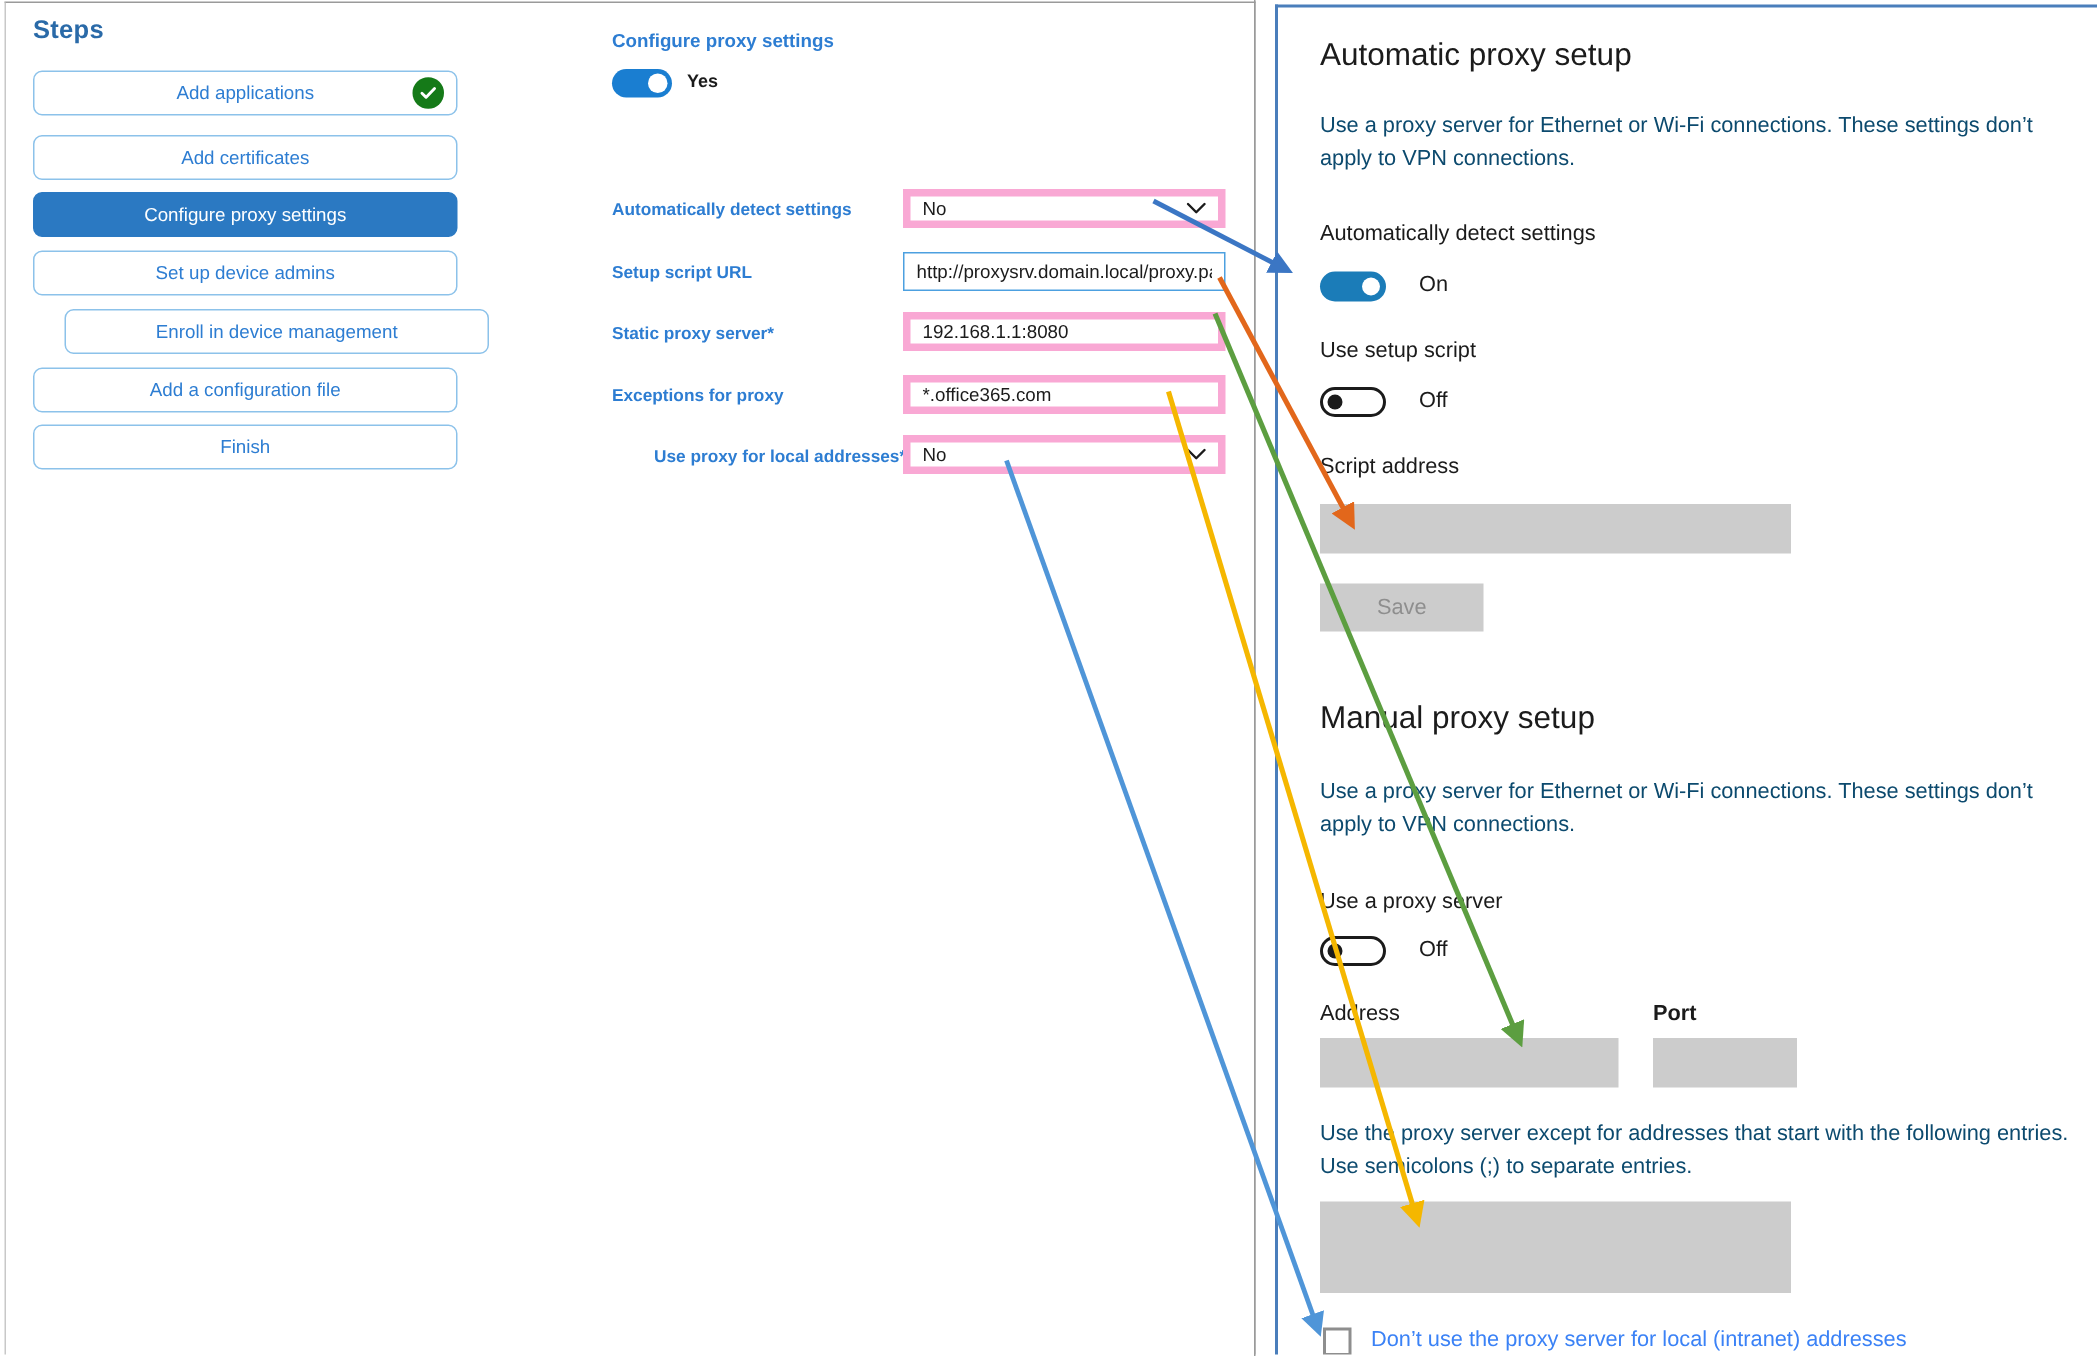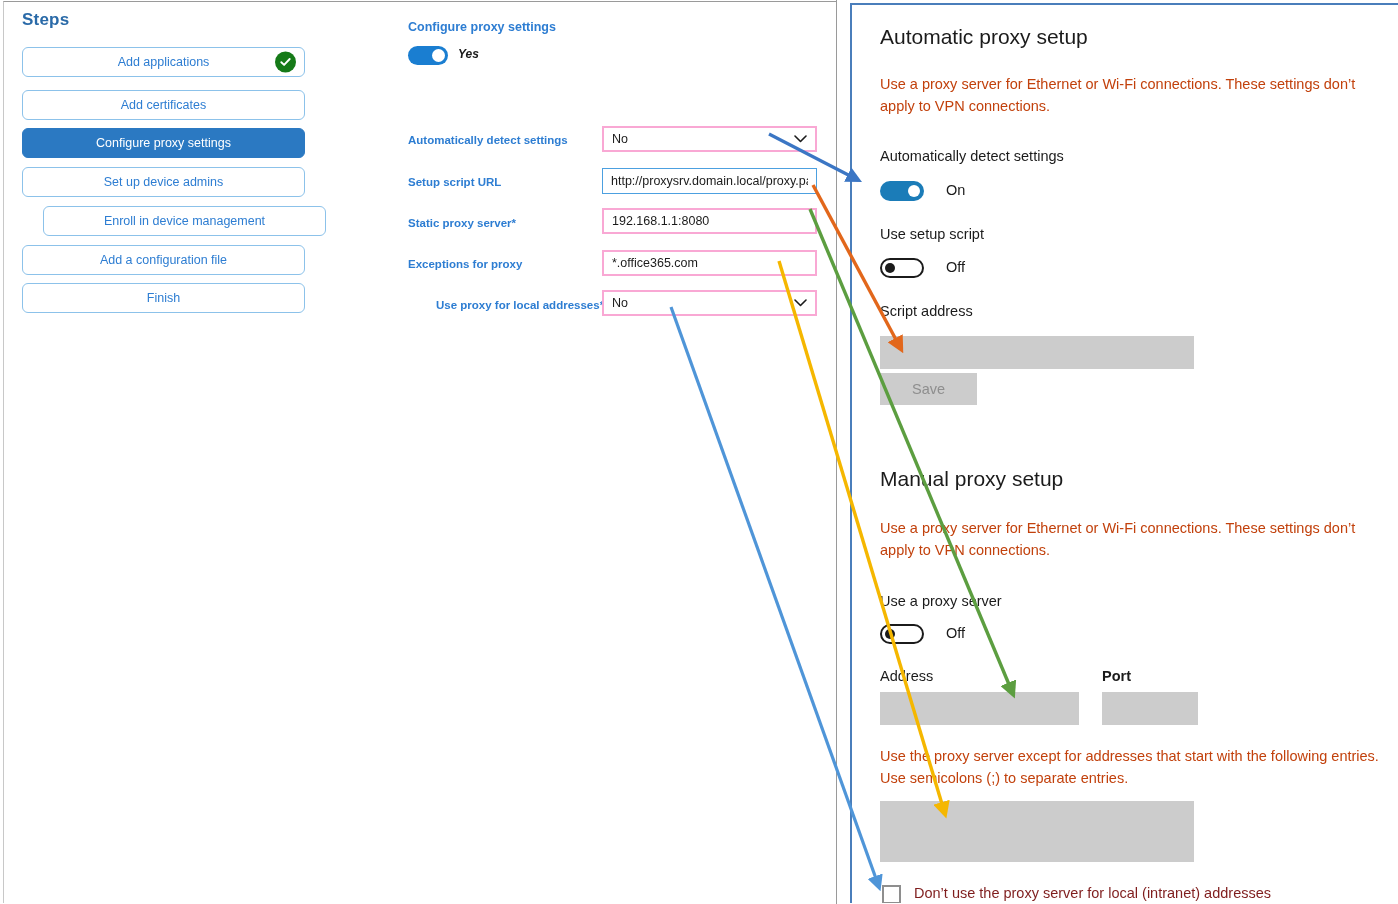--- a/index.html
+++ b/index.html
@@ -109,39 +109,38 @@
     width: 13px; height: 13px;
     border-radius: 50%;
     background: #ffffff;
   }
   .toggle-sm-label {
     position: absolute;
     left: 118px; top: 47px;
     font-size: 12px;
     color: #1b1b1b;
     font-weight: bold;
-    font-style: italic;
   }
 
   .f-label {
     position: absolute;
     left: 68px;
     font-size: 11.5px;
     font-weight: bold;
     color: #2d7dd2;
     white-space: nowrap;
   }
   .f-label .req { color: #2d7dd2; font-weight: bold; }
 
   .f-field {
     position: absolute;
     left: 262px;
     width: 215px;
     height: 26px;
-    border: 2px solid #f9a8d4;
+    border: 5px solid #f9a8d4;
     background: #ffffff;
     font-size: 12.5px;
     color: #1b1b1b;
     display: flex;
     align-items: center;
     padding: 0 8px;
     cursor: text;
   }
   .f-field.focused { border: 1px solid #4ca0e0; }
   .f-field.select { cursor: pointer; padding-right: 26px; }
@@ -170,29 +169,29 @@
     font-size: 21px;
     font-weight: normal;
     color: #1b1b1b;
   }
   .win-p {
     position: absolute;
     left: 28px;
     width: 500px;
     font-size: 14.5px;
     line-height: 22px;
-    color: #c2410c;
+    color: #0c4a6e;
   }
   .win-lbl {
     position: absolute;
     left: 28px;
     font-size: 14.5px;
     color: #1b1b1b;
   }
-  .win-lbl.dim { color: #7f1d1d; }
+  .win-lbl.dim { color: #3b82f6; }
   .win-toggle {
     position: absolute;
     left: 28px;
     width: 44px; height: 20px;
     border-radius: 10px;
     cursor: pointer;
   }
   .win-toggle.on { background: #1b7cb8; }
   .win-toggle.on .knob {
     position: absolute; right: 4px; top: 4px;
@@ -351,21 +350,21 @@
 
     <div class="win-lbl" style="top:221px;">Use setup script</div>
     <div class="win-toggle off" style="top:253px;">
       <span class="knob"></span>
     </div>
     <div class="win-tg-text" style="left:94px; top:254px;">Off</div>
 
     <div class="win-lbl" style="top:298px;">Script address</div>
     <div class="win-box" style="left:28px; top:331px; width:314px; height:33px;"></div>
 
-    <div class="win-save" style="left:28px; top:368px; width:97px; height:32px;">Save</div>
+    <div class="win-save" style="left:28px; top:384px; width:109px; height:32px;">Save</div>
 
     <div class="win-h1" style="top:462px;">Manual proxy setup</div>
     <div class="win-p" style="top:512px;">Use a proxy server for Ethernet or Wi-Fi connections. These settings don’t apply to VPN connections.</div>
 
     <div class="win-lbl" style="top:588px;">Use a proxy server</div>
     <div class="win-toggle off" style="top:619px;">
       <span class="knob"></span>
     </div>
     <div class="win-tg-text" style="left:94px; top:620px;">Off</div>
 

